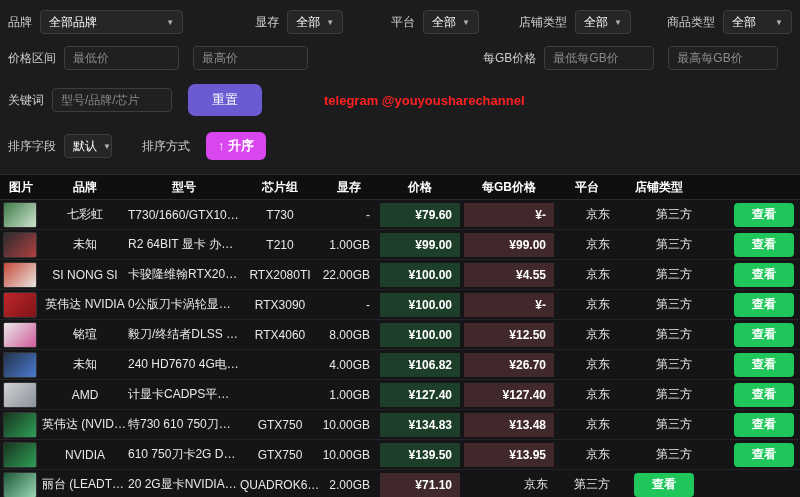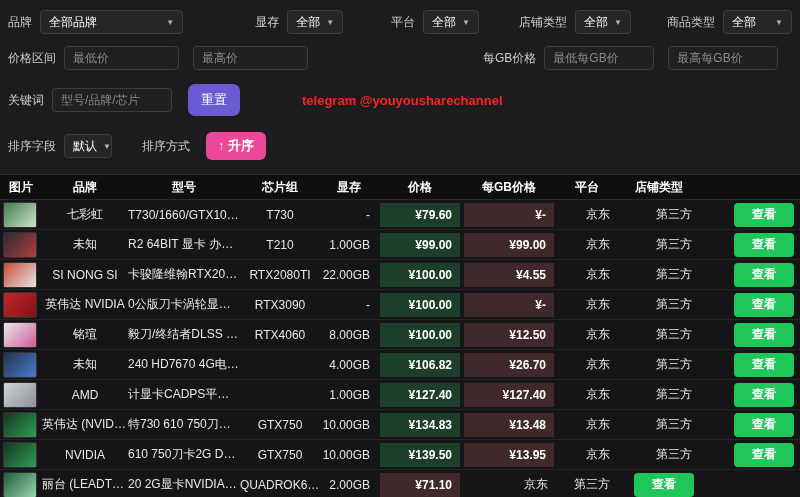--- a/index.html
+++ b/index.html
@@ -29,26 +29,26 @@
   }
   .tinput::placeholder { color:#8a8a8a; }
   .w58{width:58px} .w64{width:48px} .w80{width:80px} .w110{width:110px}
   .w115{width:115px} .w120{width:120px} .w170{width:170px}
   .ml72{margin-left:72px} .ml48{margin-left:48px} .ml40{margin-left:40px}
   .ml36{margin-left:36px} .ml30{margin-left:30px} .ml16{margin-left:16px}
   .ml14{margin-left:14px} .ml8{margin-left:8px} .ml175{margin-left:175px}
   .ml62{margin-left:62px}
   .reset-btn {
     background:#6b5bd2; color:#fff; border:none; border-radius:7px;
-    height:32px; width:52px; font-size:13px; cursor:pointer;
+    height:32px; width:74px; font-size:13px; cursor:pointer;
     font-family:"Liberation Sans", sans-serif;
   }
   .watermark { color:#ff2020; font-weight:bold; font-size:13px; white-space:nowrap; }
   .sort-btn {
-    background:#ec4899; color:#fff; border:none; border-radius:6px;
+    background:#d946ef; color:#fff; border:none; border-radius:6px;
     height:28px; padding:0 12px; font-size:13px; font-weight:bold; cursor:pointer;
     font-family:"Liberation Sans", sans-serif;
   }
   
   .grid-cols {
     display:grid;
     grid-template-columns:42px 86px 112px 80px 58px 84px 94px 62px 82px 100px;
   }
   .thead {
     background:#0f0f10; height:26px; align-items:center;

